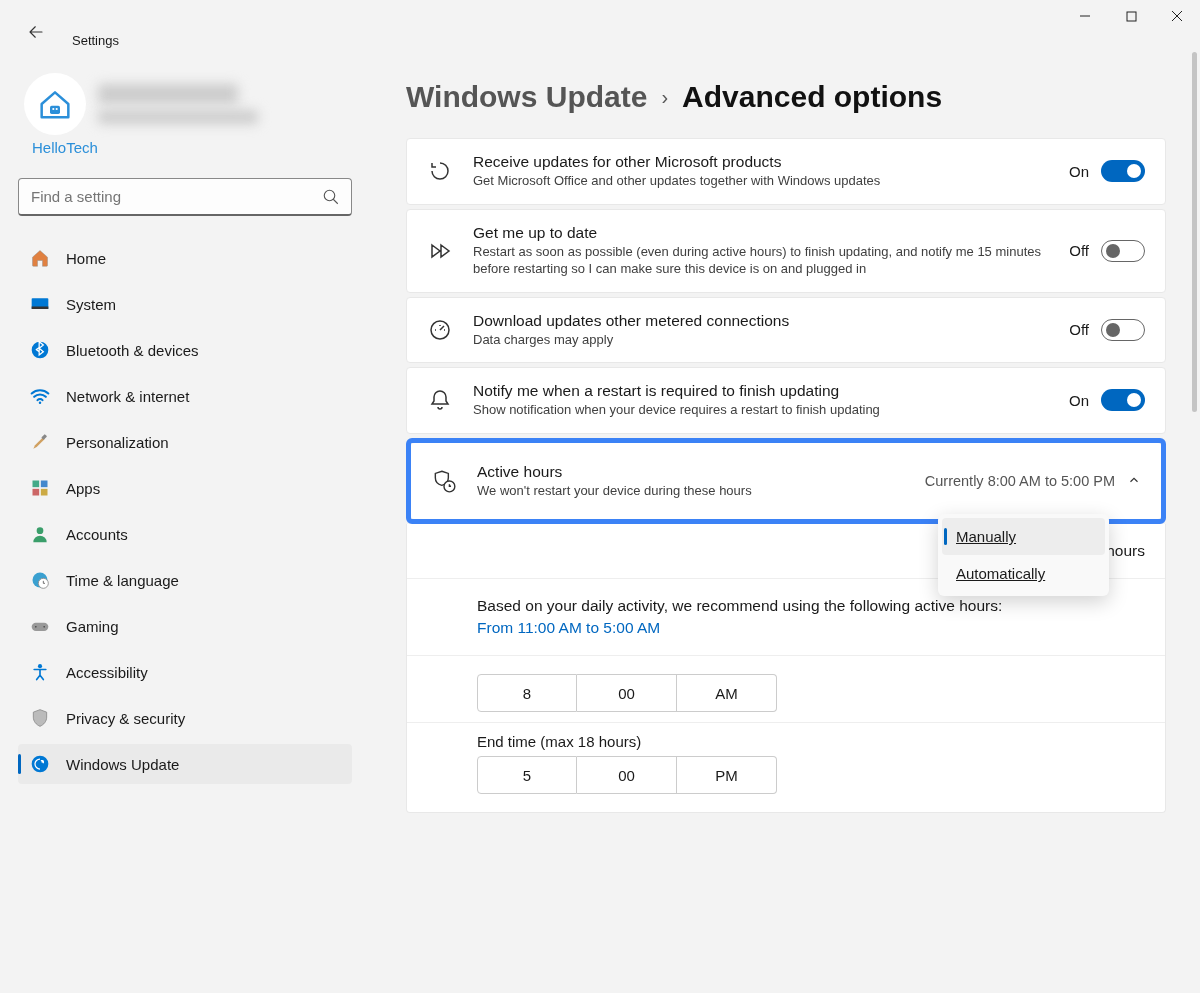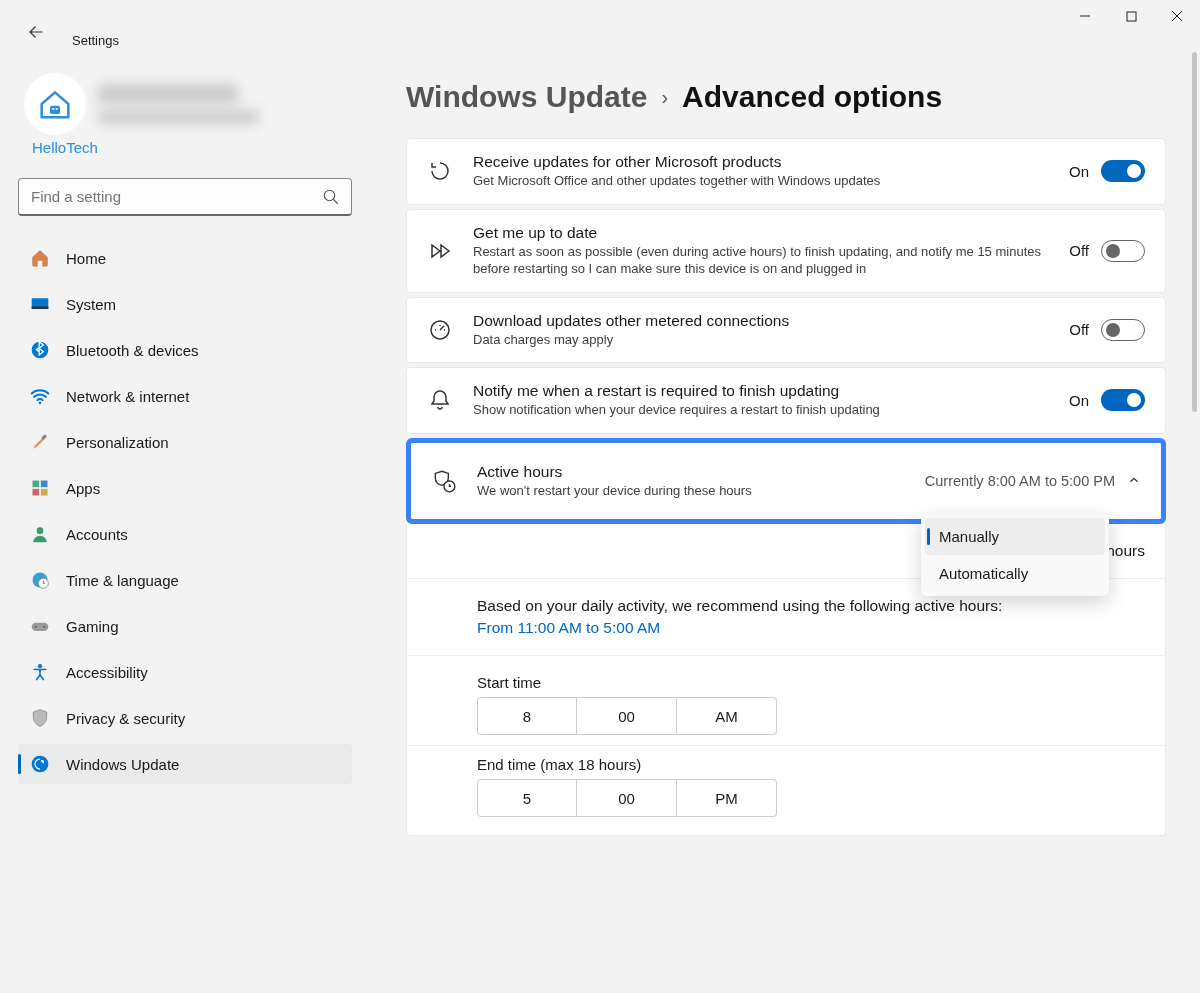--- a/index.html
+++ b/index.html
@@ -58,21 +58,21 @@
   .exp-row:last-child { border-bottom:none;}
   .rec-text { font-size:15.5px; color:#1a1a1a; }
   .rec-link { color:#0067c0; font-size:15.5px; margin-top:4px;}
   .time-label { font-size:15px; color:#1a1a1a; margin-bottom:6px;}
   .time-group { display:flex; }
   .time-box { width:100px; height:38px; border:1px solid #ccc; display:flex; align-items:center; justify-content:center; font-size:15px; background:#fff;}
   .time-box:first-child { border-radius:4px 0 0 4px;}
   .time-box:last-child { border-radius:0 4px 4px 0;}
   .time-box + .time-box { border-left:none;}
   
-  .dropdown { position:absolute; right:56px; top:-10px; background:#f9f9f9; border-radius:6px; box-shadow:0 6px 20px rgba(0,0,0,0.18); width:188px; padding:4px; z-index:10;}
+  .dropdown { position:absolute; right:56px; top:-10px; background:#f9f9f9; border-radius:6px; box-shadow:0 6px 20px rgba(0,0,0,0.18); width:171px; padding:4px; z-index:10;text-decoration:underline;}
   .dd-item { padding:10px 14px; font-size:15px; border-radius:4px; cursor:pointer; position:relative;}
   .dd-item.selected { background:#ededed;}
   .dd-item.selected::before { content:""; position:absolute; left:2px; top:10px; bottom:10px; width:3px; background:#0067c0; border-radius:3px;}
   
   .chevron { cursor:pointer; }
   .scrollbar-track { position:absolute; right:3px; top:52px; bottom:3px; width:5px; }
   .scrollbar-thumb { width:5px; height:360px; background:#c4c4c4; border-radius:3px;}
 </style>
 </head>
 <body>
@@ -352,21 +352,20 @@
         <div class="dropdown">
           <div class="dd-item selected">Manually</div>
           <div class="dd-item">Automatically</div>
         </div>
       </div>
       <div class="exp-row">
         <div class="rec-text">Based on your daily activity, we recommend using the following active hours:</div>
         <div class="rec-link">From 11:00 AM to 5:00 AM</div>
       </div>
       <div class="exp-row" style="padding-bottom:10px;">
-        <div class="time-label">Start time</div>
         <div class="time-group">
           <div class="time-box">8</div>
           <div class="time-box">00</div>
           <div class="time-box">AM</div>
         </div>
       </div>
       <div class="exp-row" style="padding-top:10px;">
         <div class="time-label">End time (max 18 hours)</div>
         <div class="time-group">
           <div class="time-box">5</div>

